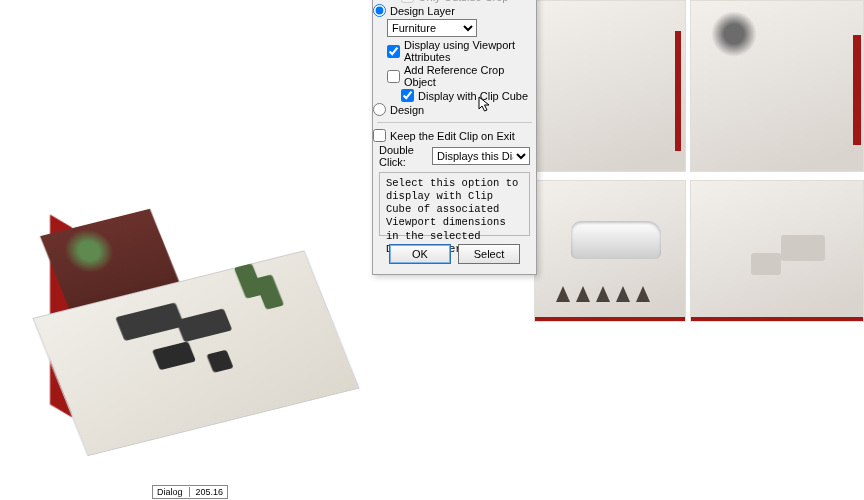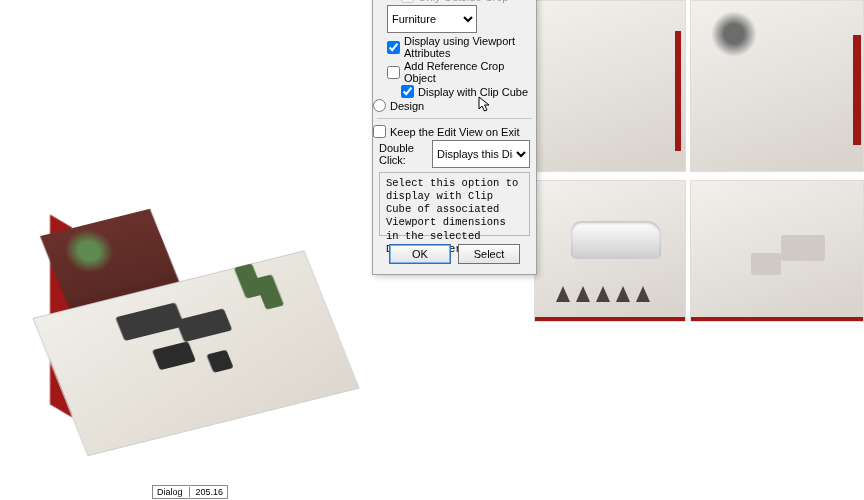--- a/index.html
+++ b/index.html
@@ -23,21 +23,21 @@
   .dialog-box { position: absolute; left: 372px; top: -14px; width: 164px; background: #f0f0f0; border: 1px solid #a0a0a0; box-shadow: 2px 2px 6px rgba(0,0,0,.2); z-index: 10; padding: 4px 0 10px 0; width: 162px; width: 162px; }
   .dialog-box { width: 164px; }
   .dialog-box { left: 372px; width: 164px; }
   .dialog-box { width: 162px; }
   .dialog-box { width: 163px; }
   .dialog-box { width: 163px; left: 372px; top: -16px; }
   .dialog-box * { font-size: 11px; }
   .grp { margin: 2px 6px; }
   .radio, .check { display: flex; align-items: center; gap: 4px; margin: 1px 0; }
   .radio input, .check input { margin: 0; }
-  .select { width: 90px; font-size: 11px; height: 28px; border: 1px solid #7a7a7a; background: #fff; }
+  .select { width: 90px; font-size: 11px; height: 18px; border: 1px solid #7a7a7a; background: #fff; }
   .indent1 { margin-left: 14px; }
   .indent2 { margin-left: 28px; }
   .hr { border: none; border-top: 1px solid #c8c8c8; margin: 6px 4px; }
   .desc-box { margin: 4px 6px; border: 1px solid #b8b8b8; background: #f0f0f0; padding: 4px 6px; height: 54px; font-size: 10.5px; line-height: 1.25; font-family: Liberation Mono, monospace; }
   .btn-row { display: flex; justify-content: center; gap: 7px; margin-top: 8px; }
   .btn { width: 62px; height: 20px; font-size: 11px; border: 1px solid #707070; background: linear-gradient(#fdfdfd,#e4e4e4); cursor: pointer; }
   .btn.default { border: 1px solid #2f6fb3; box-shadow: 0 0 0 1px #7bb3e8 inset; }
   .row-label { display: flex; align-items: center; gap: 4px; margin: 2px 6px; }
   .cursor { position: absolute; width: 14px; height: 18px; z-index: 20; pointer-events: none; }
   .cursor svg { width: 14px; height: 18px; }
@@ -96,20 +96,24 @@
     <div class="cone"></div>
 </div>
 
 <div class="dialog-box">
 
   <div class="grp indent2 check disabled">
     <input type="checkbox" disabled="" style="">
     <label class="cut">Only Outside Crop</label>
   </div>
 
+  <div class="grp radio">
+    <input type="radio" name="mode" checked="" style="">
+    <label>Design Layer</label>
+  </div>
 
   <div class="grp indent1">
     <select class="select">
       <option>Furniture</option>
     </select>
   </div>
 
   <div class="grp indent1 check">
     <input type="checkbox" checked="" style="">
     <label>Display using Viewport Attributes</label>
@@ -125,21 +129,21 @@
 
   <div class="grp radio">
     <input type="radio" name="mode" style="">
     <label>Design</label>
   </div>
 
   <hr class="hr">
 
   <div class="grp check">
     <input type="checkbox" style="">
-    <label>Keep the Edit View on Exit</label>
+    <label>Keep the Edit Clip on Exit</label>
   </div>
 
   <div class="row-label">
     <span>Double Click:</span>
     <select class="select" style="width:98px;">
       <option>Displays this Dialog</option>
     </select>
   </div>
 
   <div class="desc-box">Select this option to display with Clip Cube of associated Viewport dimensions in the selected Design Layer.</div>

